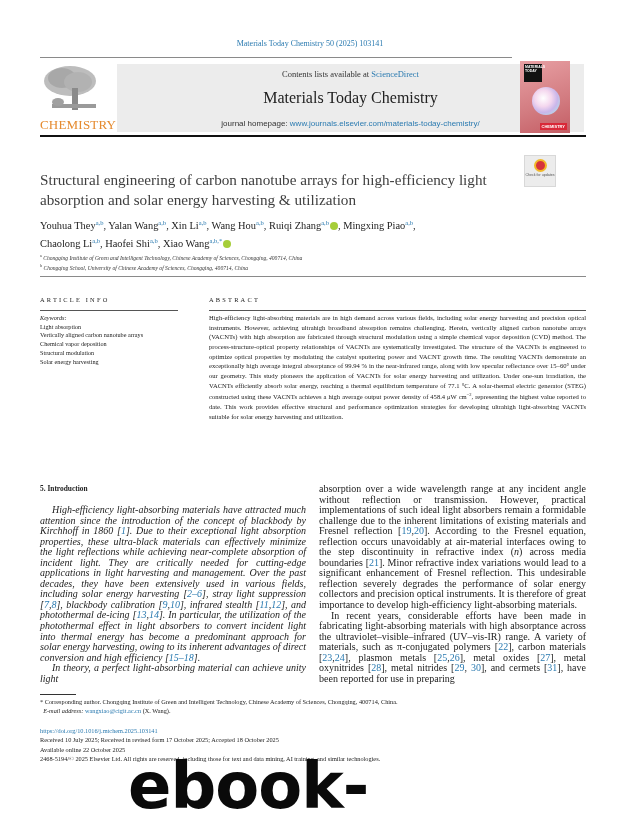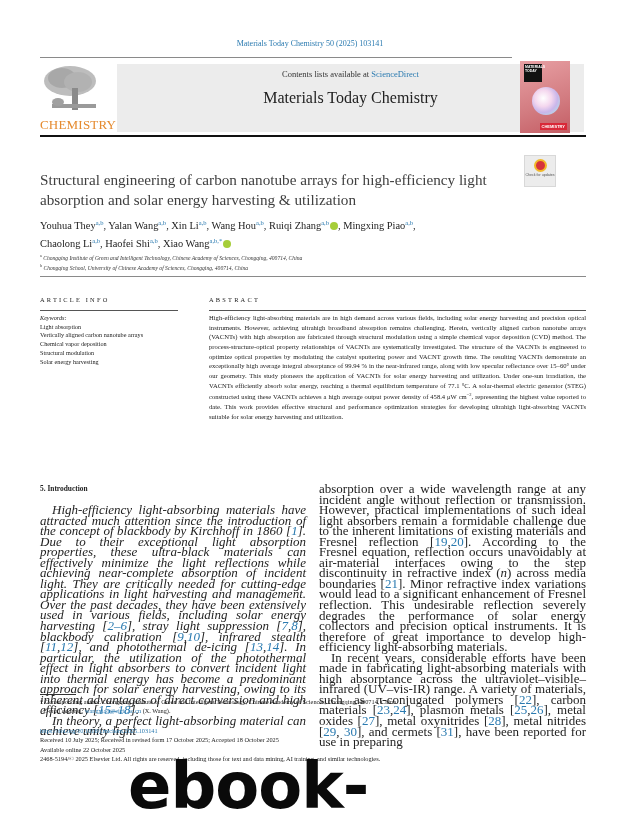--- a/index.html
+++ b/index.html
@@ -50,21 +50,21 @@
   .abstract-rule { left: 209px; top: 310px; width: 377px; height: 1px; background: #555; }
 
   .keywords { left: 40px; top: 314px; width: 160px; font-size: 6.2px; line-height: 8.7px; color: #222; }
   .keywords .kw-label { font-style: italic; }
 
   .abstract-text { left: 209px; top: 313px; width: 377px; font-size: 6.6px; line-height: 9.65px; text-align: justify; color: #222; }
   .abstract-text sup { font-size: 4.5px; }
 
   .section-heading { left: 40px; top: 484px; font-size: 7.4px; font-weight: bold; color: #222; }
 
-  .col { font-size: 13px; line-height: 10.55px; text-align: justify; color: #222; }
+  .col { font-size: 10px; line-height: 10.55px; text-align: justify; color: #222; }
   .col-left { left: 40px; top: 505px; width: 266px; font-style: italic; }
   .col-right { left: 319px; top: 484px; width: 267px; }
   .col p { text-indent: 12px; }
   .col p.noindent { text-indent: 0; }
 
   .fn-rule { left: 40px; top: 694px; width: 36px; height: 1px; background: #333; }
   .footnote { left: 40px; top: 697px; width: 546px; font-size: 6.3px; line-height: 9.3px; color: #222; }
   .footnote .em { font-style: italic; }
 
   .doi-block { left: 40px; top: 726px; width: 546px; font-size: 6.3px; line-height: 9.3px; color: #222; }
@@ -86,20 +86,21 @@
       <rect x="30" y="24" width="6" height="22" fill="#8a8a8a"></rect>
       <rect x="10" y="40" width="44" height="4" fill="#9a9a9a"></rect>
       <ellipse cx="16" cy="38" rx="6" ry="4" fill="#a0a0a0"></ellipse>
     </svg>
     <div class="elsevier-word">CHEMISTRY</div>
   </div>
 
   <div class="header-box">
     <div class="contents-line"><span>Contents lists available at </span><span class="link">ScienceDirect</span></div>
     <div class="journal-title">Materials Today Chemistry</div>
+    <div class="homepage-line"><span class="label">journal homepage: </span><span class="link">www.journals.elsevier.com/materials-today-chemistry/</span></div>
   </div>
 
   <div class="cover">
     <div class="cover-badge">MATERIALS TODAY</div>
     <div class="cover-sphere"></div>
     <div class="cover-label">CHEMISTRY</div>
   </div>
 </div>
 <div class="abs header-rule"></div>
 

